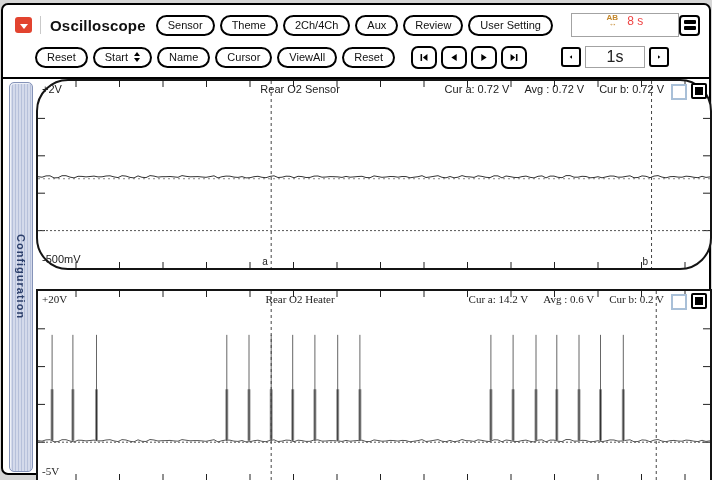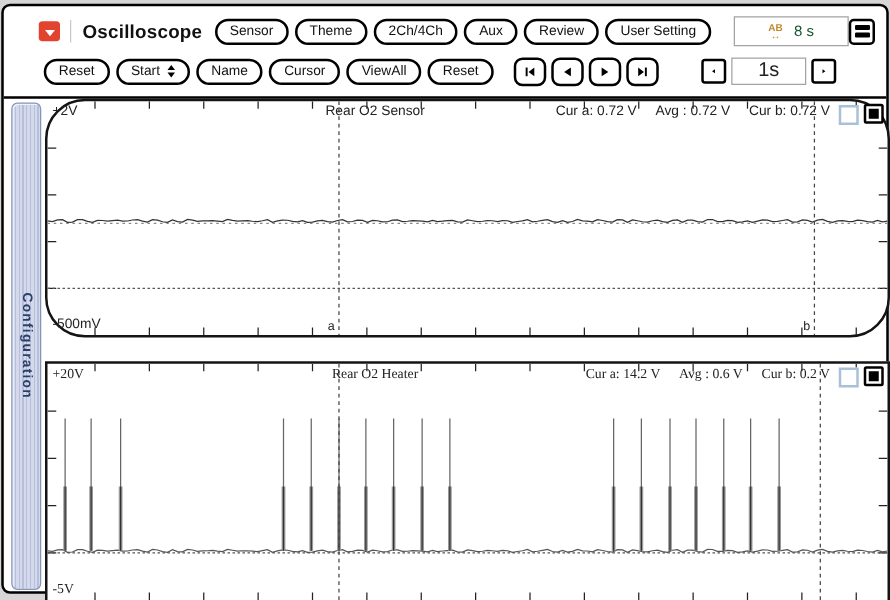--- a/index.html
+++ b/index.html
@@ -1,35 +1,35 @@
 <!DOCTYPE html>
 <html><head>
 <meta charset="utf-8">
 <style>
   html,body{margin:0;padding:0;}
   body{width:712px;height:480px;background:#d6d6d6;font-family:"Liberation Sans",sans-serif;position:relative;overflow:hidden;}
   .window{position:absolute;left:1px;top:3px;width:706px;height:468px;background:#fff;border:2px solid #000;border-radius:7px;}
 
   
   .row{position:absolute;left:0;right:0;display:flex;align-items:center;}
-  .row1{top:7px;height:26px;padding-left:28px;}
+  .row1{top:7px;height:26px;padding-left:12px;}
   .row2{top:39px;height:26px;padding-left:32px;}
   .app-icon{width:17px;height:16px;background:#e2432f;border-radius:3px;display:flex;align-items:center;justify-content:center;flex:0 0 auto;}
   .app-icon .tri{width:0;height:0;border-left:4.5px solid transparent;border-right:4.5px solid transparent;border-top:5.5px solid #fff;margin-top:2px;}
   .tdiv{width:1px;height:18px;background:#c9c9c9;margin:0 9px 0 8px;flex:0 0 auto;}
   .title{font-size:15px;font-weight:bold;color:#111;letter-spacing:.2px;margin-right:10px;white-space:nowrap;}
   .pill{background:#fff;border:2px solid #000;border-radius:11px;height:21px;padding:0 10px;font-size:11px;color:#111;display:flex;align-items:center;justify-content:center;white-space:nowrap;margin-right:5px;cursor:default;}
   .spin{display:inline-flex;flex-direction:column;align-items:center;margin-left:6px;}
   .spin b{display:block;width:0;height:0;border-left:3.5px solid transparent;border-right:3.5px solid transparent;}
   .spin .u{border-bottom:4px solid #000;margin-bottom:2px;}
   .spin .d{border-top:4px solid #000;}
-  .timebox{height:22px;width:106px;border:1px solid #a3a3a3;display:flex;align-items:center;justify-content:center;gap:9px;margin-left:13px;background:#fff;}
+  .timebox{height:22px;width:106px;border:1px solid #a3a3a3;display:flex;align-items:flex-start;justify-content:center;gap:9px;margin-left:13px;background:#fff;}
   .ab-icon{display:flex;flex-direction:column;align-items:center;color:#c4872b;font-weight:bold;font-size:8px;line-height:7px;}
   .ab-icon .arr{font-size:8px;line-height:6px;}
-  .timeval{font-size:12px;color:#14532d;}
+  .timeval{font-size:12px;color:#ef4444;}
   .menu-btn{margin-left:auto;margin-right:9px;width:21px;height:21px;border:2px solid #000;border-radius:4px;background:#fff;display:flex;flex-direction:column;align-items:center;justify-content:center;gap:2px;}
   .menu-btn i{display:block;width:12px;height:4px;background:#000;border-radius:1px;}
   .sqbtn{width:26px;height:23px;border:2px solid #000;border-radius:7px;background:#fff;display:flex;align-items:center;justify-content:center;margin-right:4px;}
   .pbgroup{display:flex;margin-left:11px;}
   .tbgroup{display:flex;align-items:center;margin-left:30px;}
   .arrbtn{width:20px;height:20px;border:2px solid #000;border-radius:3px;background:#fff;display:flex;align-items:center;justify-content:center;}
   .tbval{width:58px;height:20px;border:1px solid #a3a3a3;margin:0 4px;display:flex;align-items:center;justify-content:center;font-size:16px;color:#222;background:#fff;}
 
   
   .chart-sep{position:absolute;top:72px;left:0;right:0;height:0;border-top:2px solid #000;}

